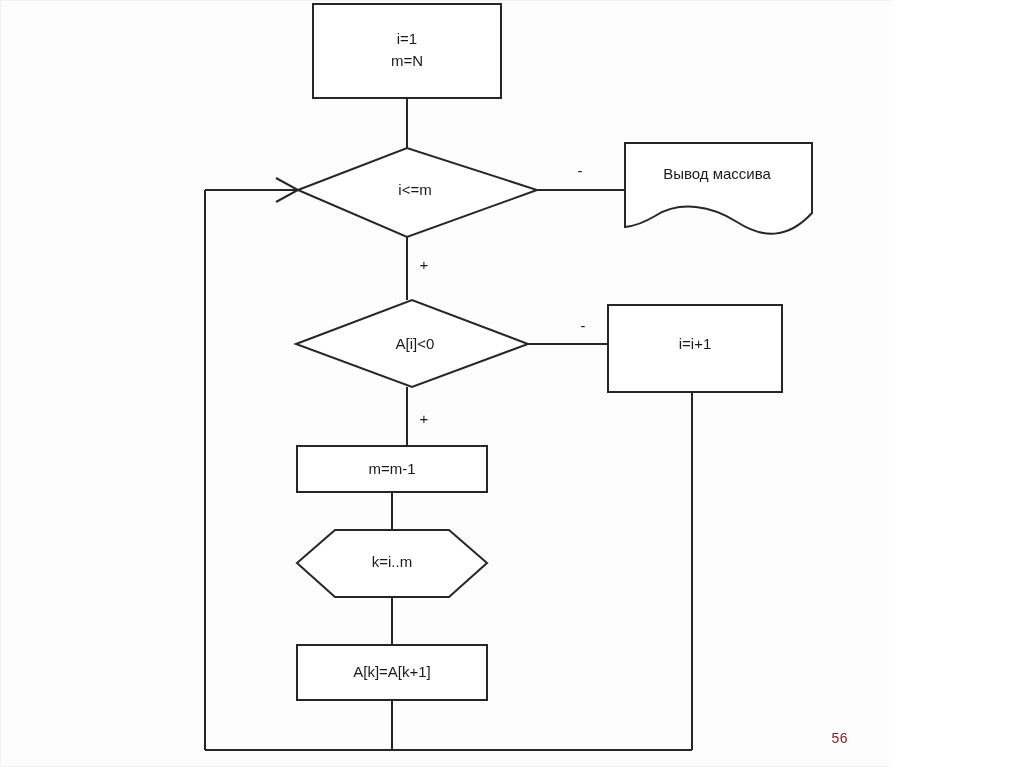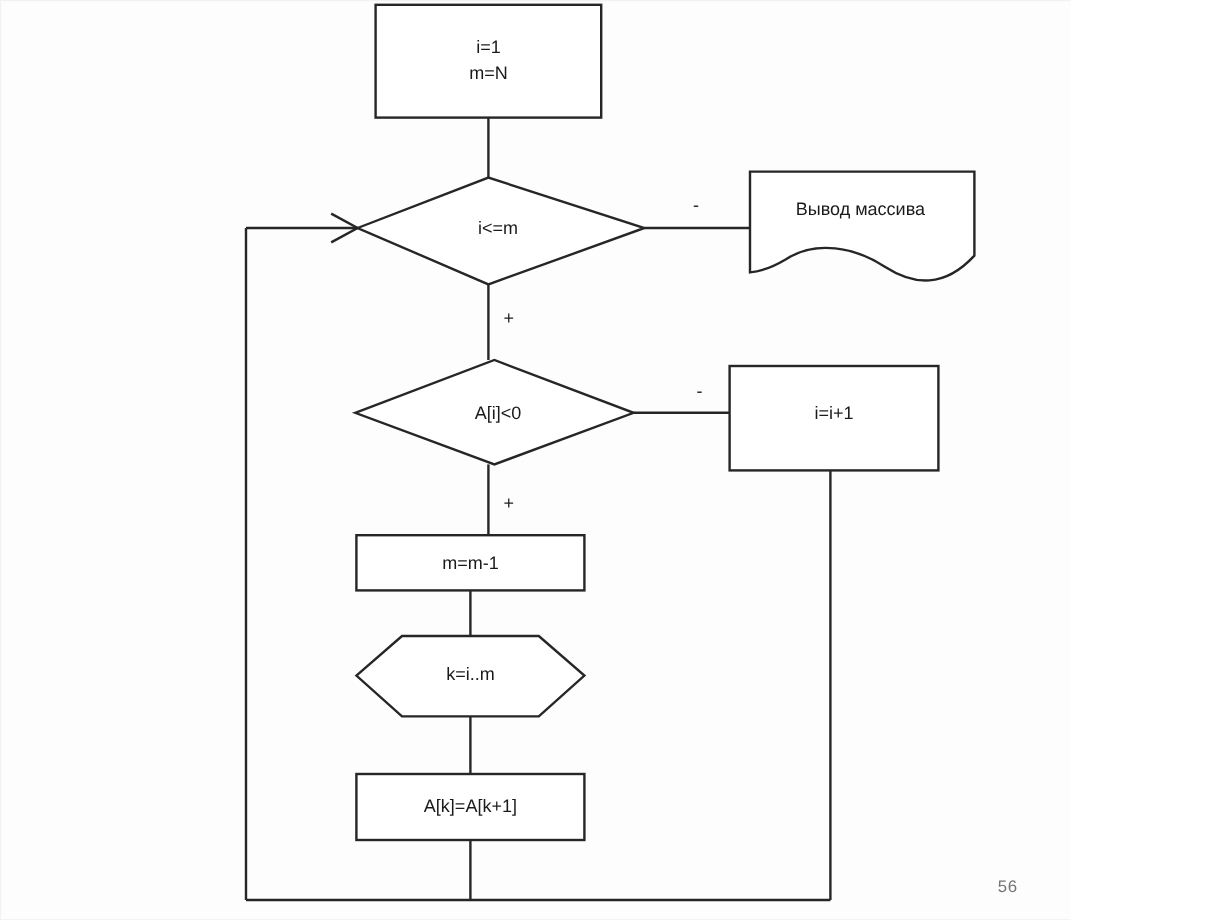--- a/index.html
+++ b/index.html
@@ -54,21 +54,21 @@
     fill: #1a1a1a;
     text-anchor: middle;
     dominant-baseline: middle;
   }
   .page-number {
     position: absolute;
     right: 44px;
     bottom: 21px;
     font-family: "Liberation Sans", sans-serif;
     font-size: 14px;
-    color: #737373;
+    color: #7f1d1d;
     letter-spacing: 0.5px;
   }
 </style>
 </head>
 <body>
 
 <div id="page">
 
   <div id="slide-frame"></div>
 

